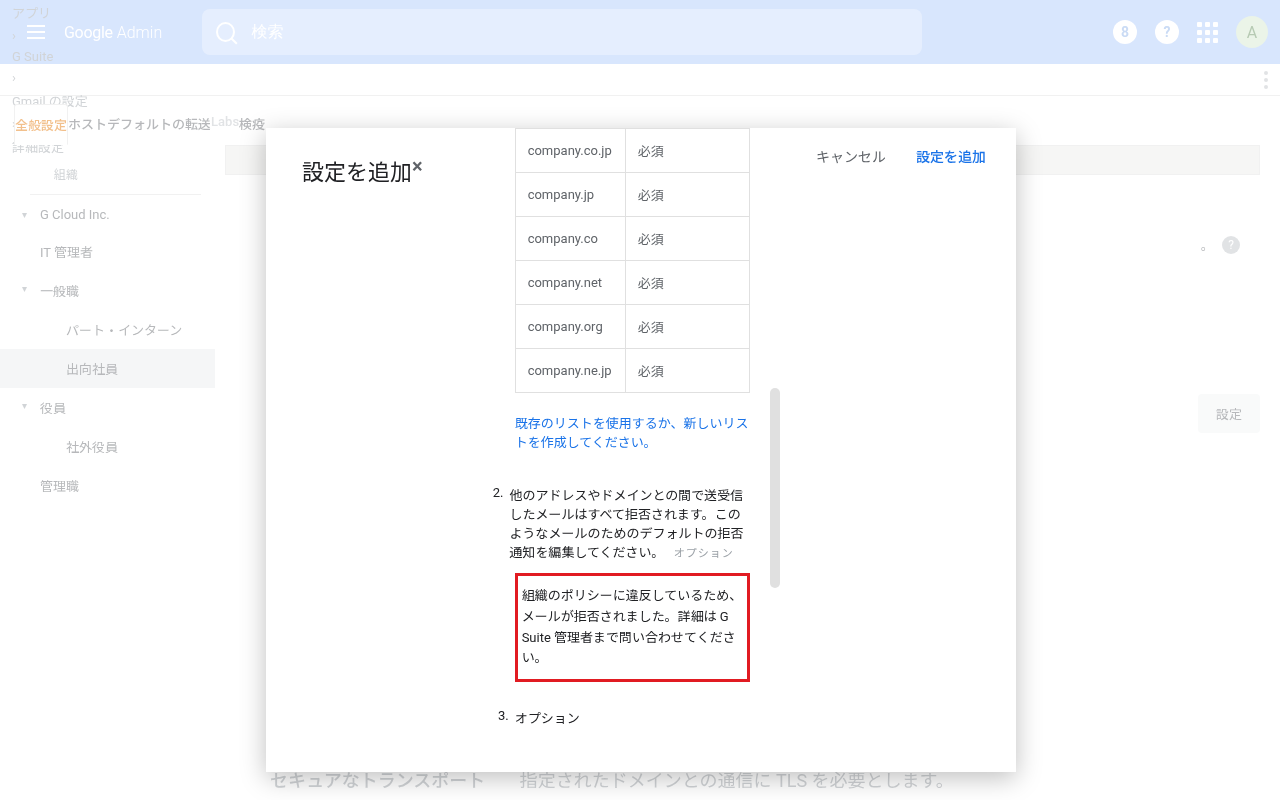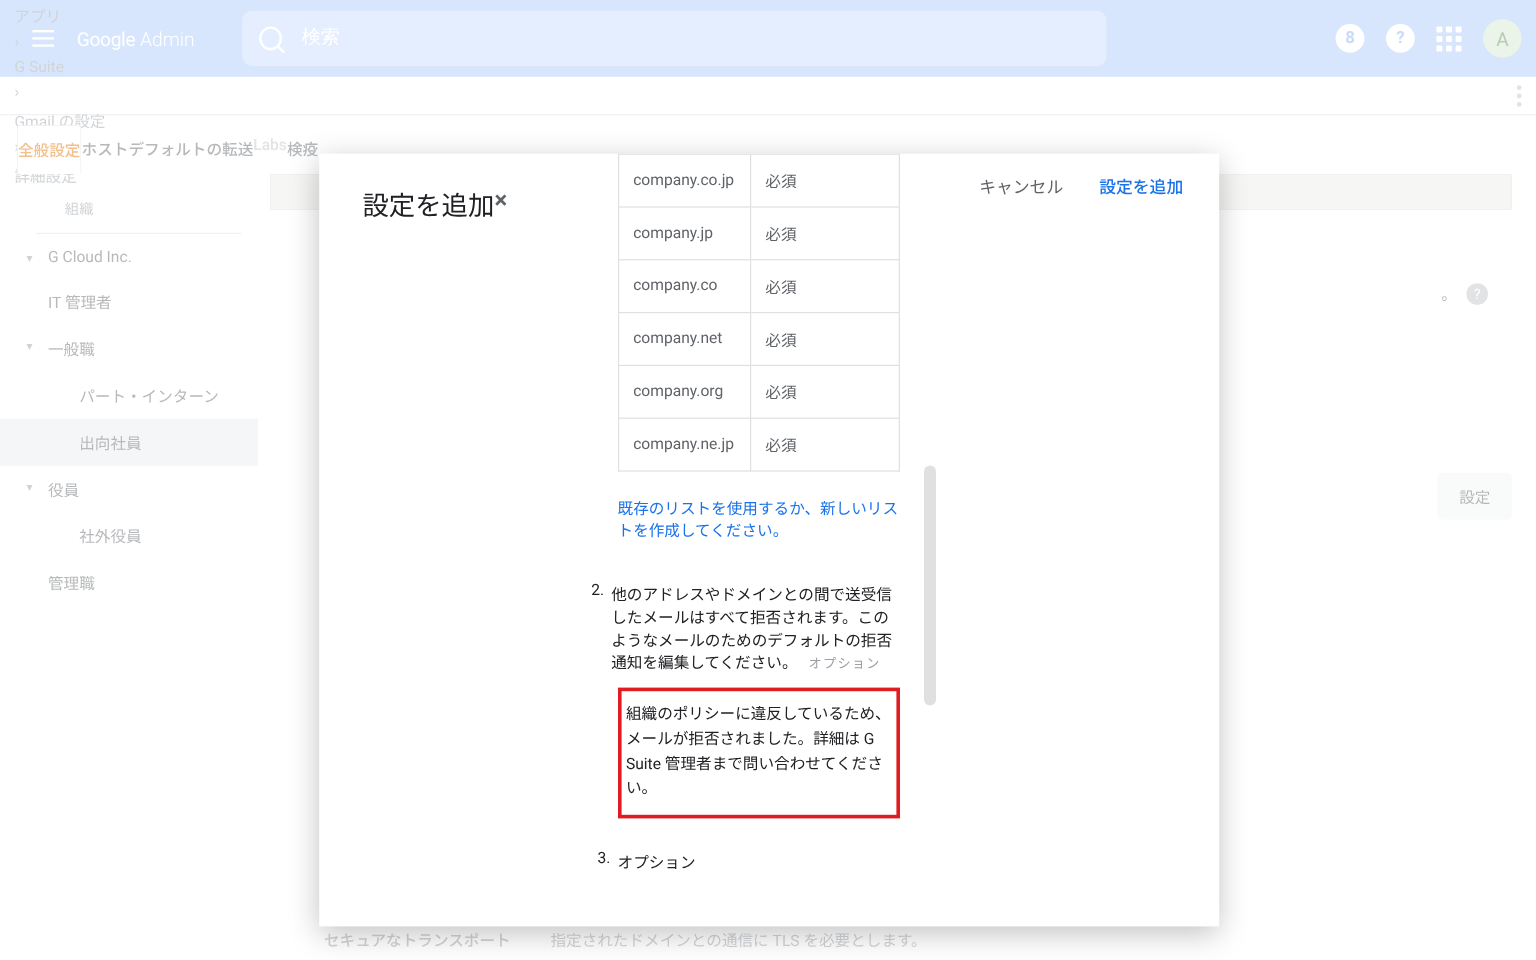--- a/index.html
+++ b/index.html
@@ -47,21 +47,21 @@
 .side-item .expand { position:absolute; left:22px; top:12px; font-size:10px; color:#9aa0a6; }
 .side-item.l2 { padding-left: 66px; }
 .side-item.selected { background: #e8eaed; color:#5f6368; }
 .side-hr { border-top:1px solid #e0e0e0; margin: 2px 14px 2px 30px; }
 
 .content { flex:1; padding: 0 20px 0 10px; }
 .bar-grey { height: 30px; background: #eaece9; border:1px solid #e0e0e0; }
 .right-text { display:flex; align-items:center; gap:8px; justify-content:flex-end; padding: 60px 20px 0 0; }
 .help-q { width:18px; height:18px; border-radius:50%; background:#bdc1c6; color:#fff; font-size:12px; display:flex; align-items:center; justify-content:center; }
 .config-btn { margin-top: 140px; float:right; background:#f1f3f4; color:#5f6368; padding: 10px 18px; border-radius: 4px; font-size:13px; }
-.bottom-text { position:absolute; bottom:8px; left:270px; color:#9aa0a6; font-size:13px; }
+.bottom-text { position:absolute; bottom:8px; left:270px; color:#9aa0a6; font-size:18px; }
 .bottom-text .section-title { font-weight:500; color:#9aa0a6; margin-right: 30px; }
 
 
 .scrim { position:absolute; inset:0; background: rgba(255,255,255,0.55); }
 
 
 .modal { position: absolute; left: 266px; top: 128px; width: 750px; height: 644px; background:#fff; box-shadow: 0 6px 24px rgba(0,0,0,0.25); display:flex; flex-direction:row; }
 .modal-head { padding: 26px 36px 14px; display:flex; justify-content:space-between; }
 .modal-title { font-size: 22px; color:#202124; }
 .close-x { font-size: 20px; color:#5f6368; font-weight:bold; cursor:pointer; }

